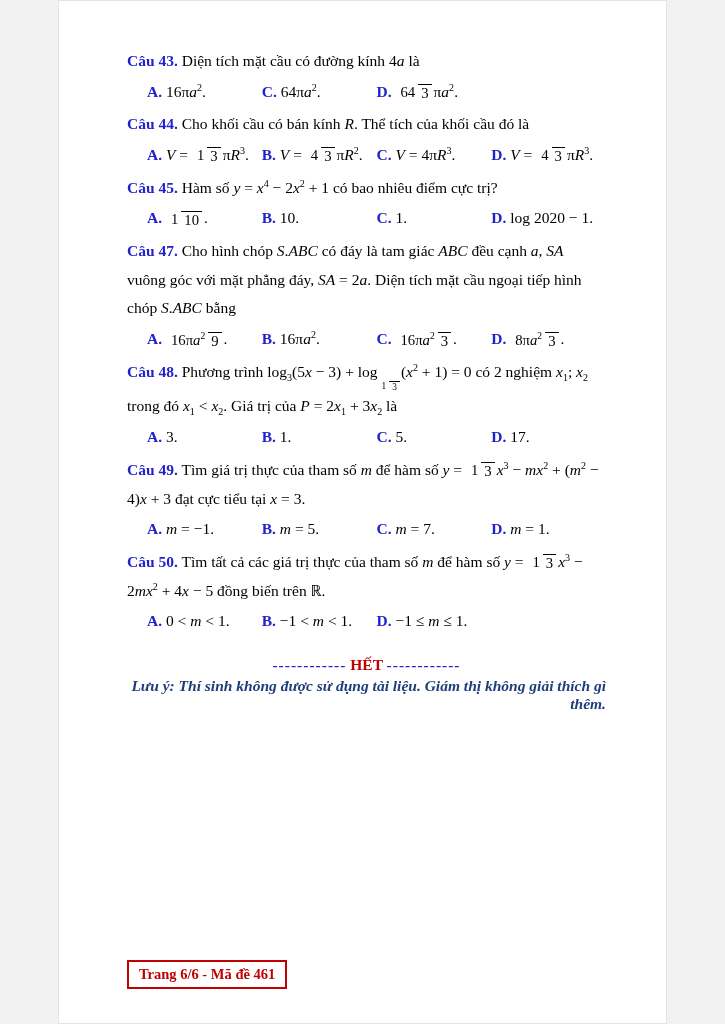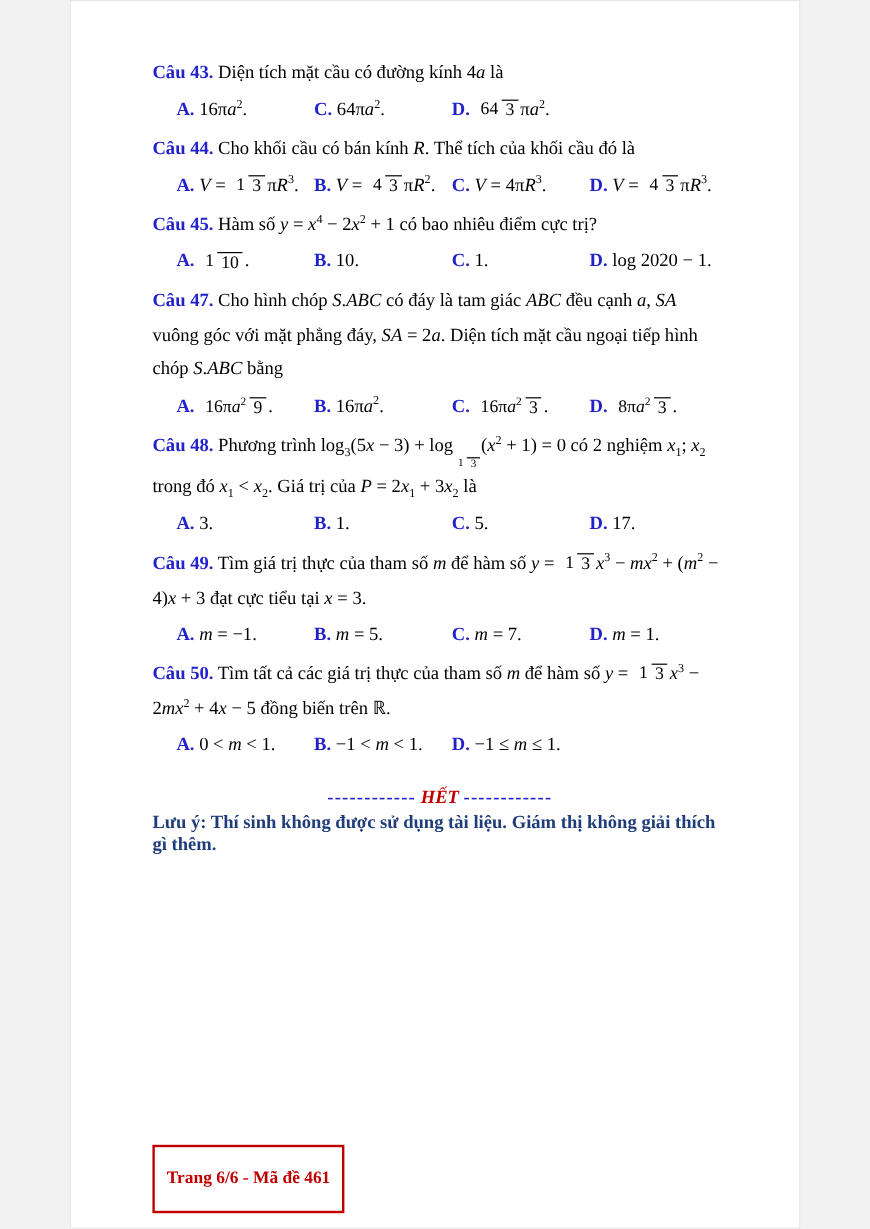--- a/index.html
+++ b/index.html
@@ -26,27 +26,27 @@
   i{font-style:italic;}
   sup{font-size:0.65em;line-height:0;}
   sub{font-size:0.65em;line-height:0;}
   .fr{display:inline-flex;flex-direction:row;text-align:center;
       vertical-align:middle;line-height:1.15;font-size:0.95em;margin:0 2px;}
   .fr .fn{display:block;padding:0 3px;}
   .fr .fd{display:block;border-top:1px solid #000;padding:0 3px;}
   .fr.sm{font-size:0.6em;vertical-align:-1.3em;margin:0 1px;}
   .end-line{text-align:center;margin-top:20px;font-weight:bold;font-size:15.5px;}
   .end-dashes{color:var(--blue);letter-spacing:1px;}
-  .end-text{color:var(--red);font-style:italic;}
-  .note{text-align:left;font-weight:bold;color:var(--navy);
+  .end-text{color:var(--red);}
+  .note{text-align:right;font-weight:bold;font-style:italic;color:var(--navy);
         margin-top:3px;font-size:15.5px;}
   .page-box{
-    position:absolute;left:68px;bottom:12px;
+    position:absolute;left:68px;bottom:34px;
     border:2px solid var(--red);color:var(--red);
-    font-weight:bold;padding:18px 10px;font-size:14.5px;background:#fff;
+    font-weight:bold;padding:4px 10px;font-size:14.5px;background:#fff;
   }
 </style>
 </head>
 <body>
 
 <div class="page">
 
   <section class="q">
     <p class="q-line"><span class="q-label">Câu 43.</span> <span>Diện tích mặt cầu có đường kính 4<i>a</i> là</span></p>
     <div class="opts">

